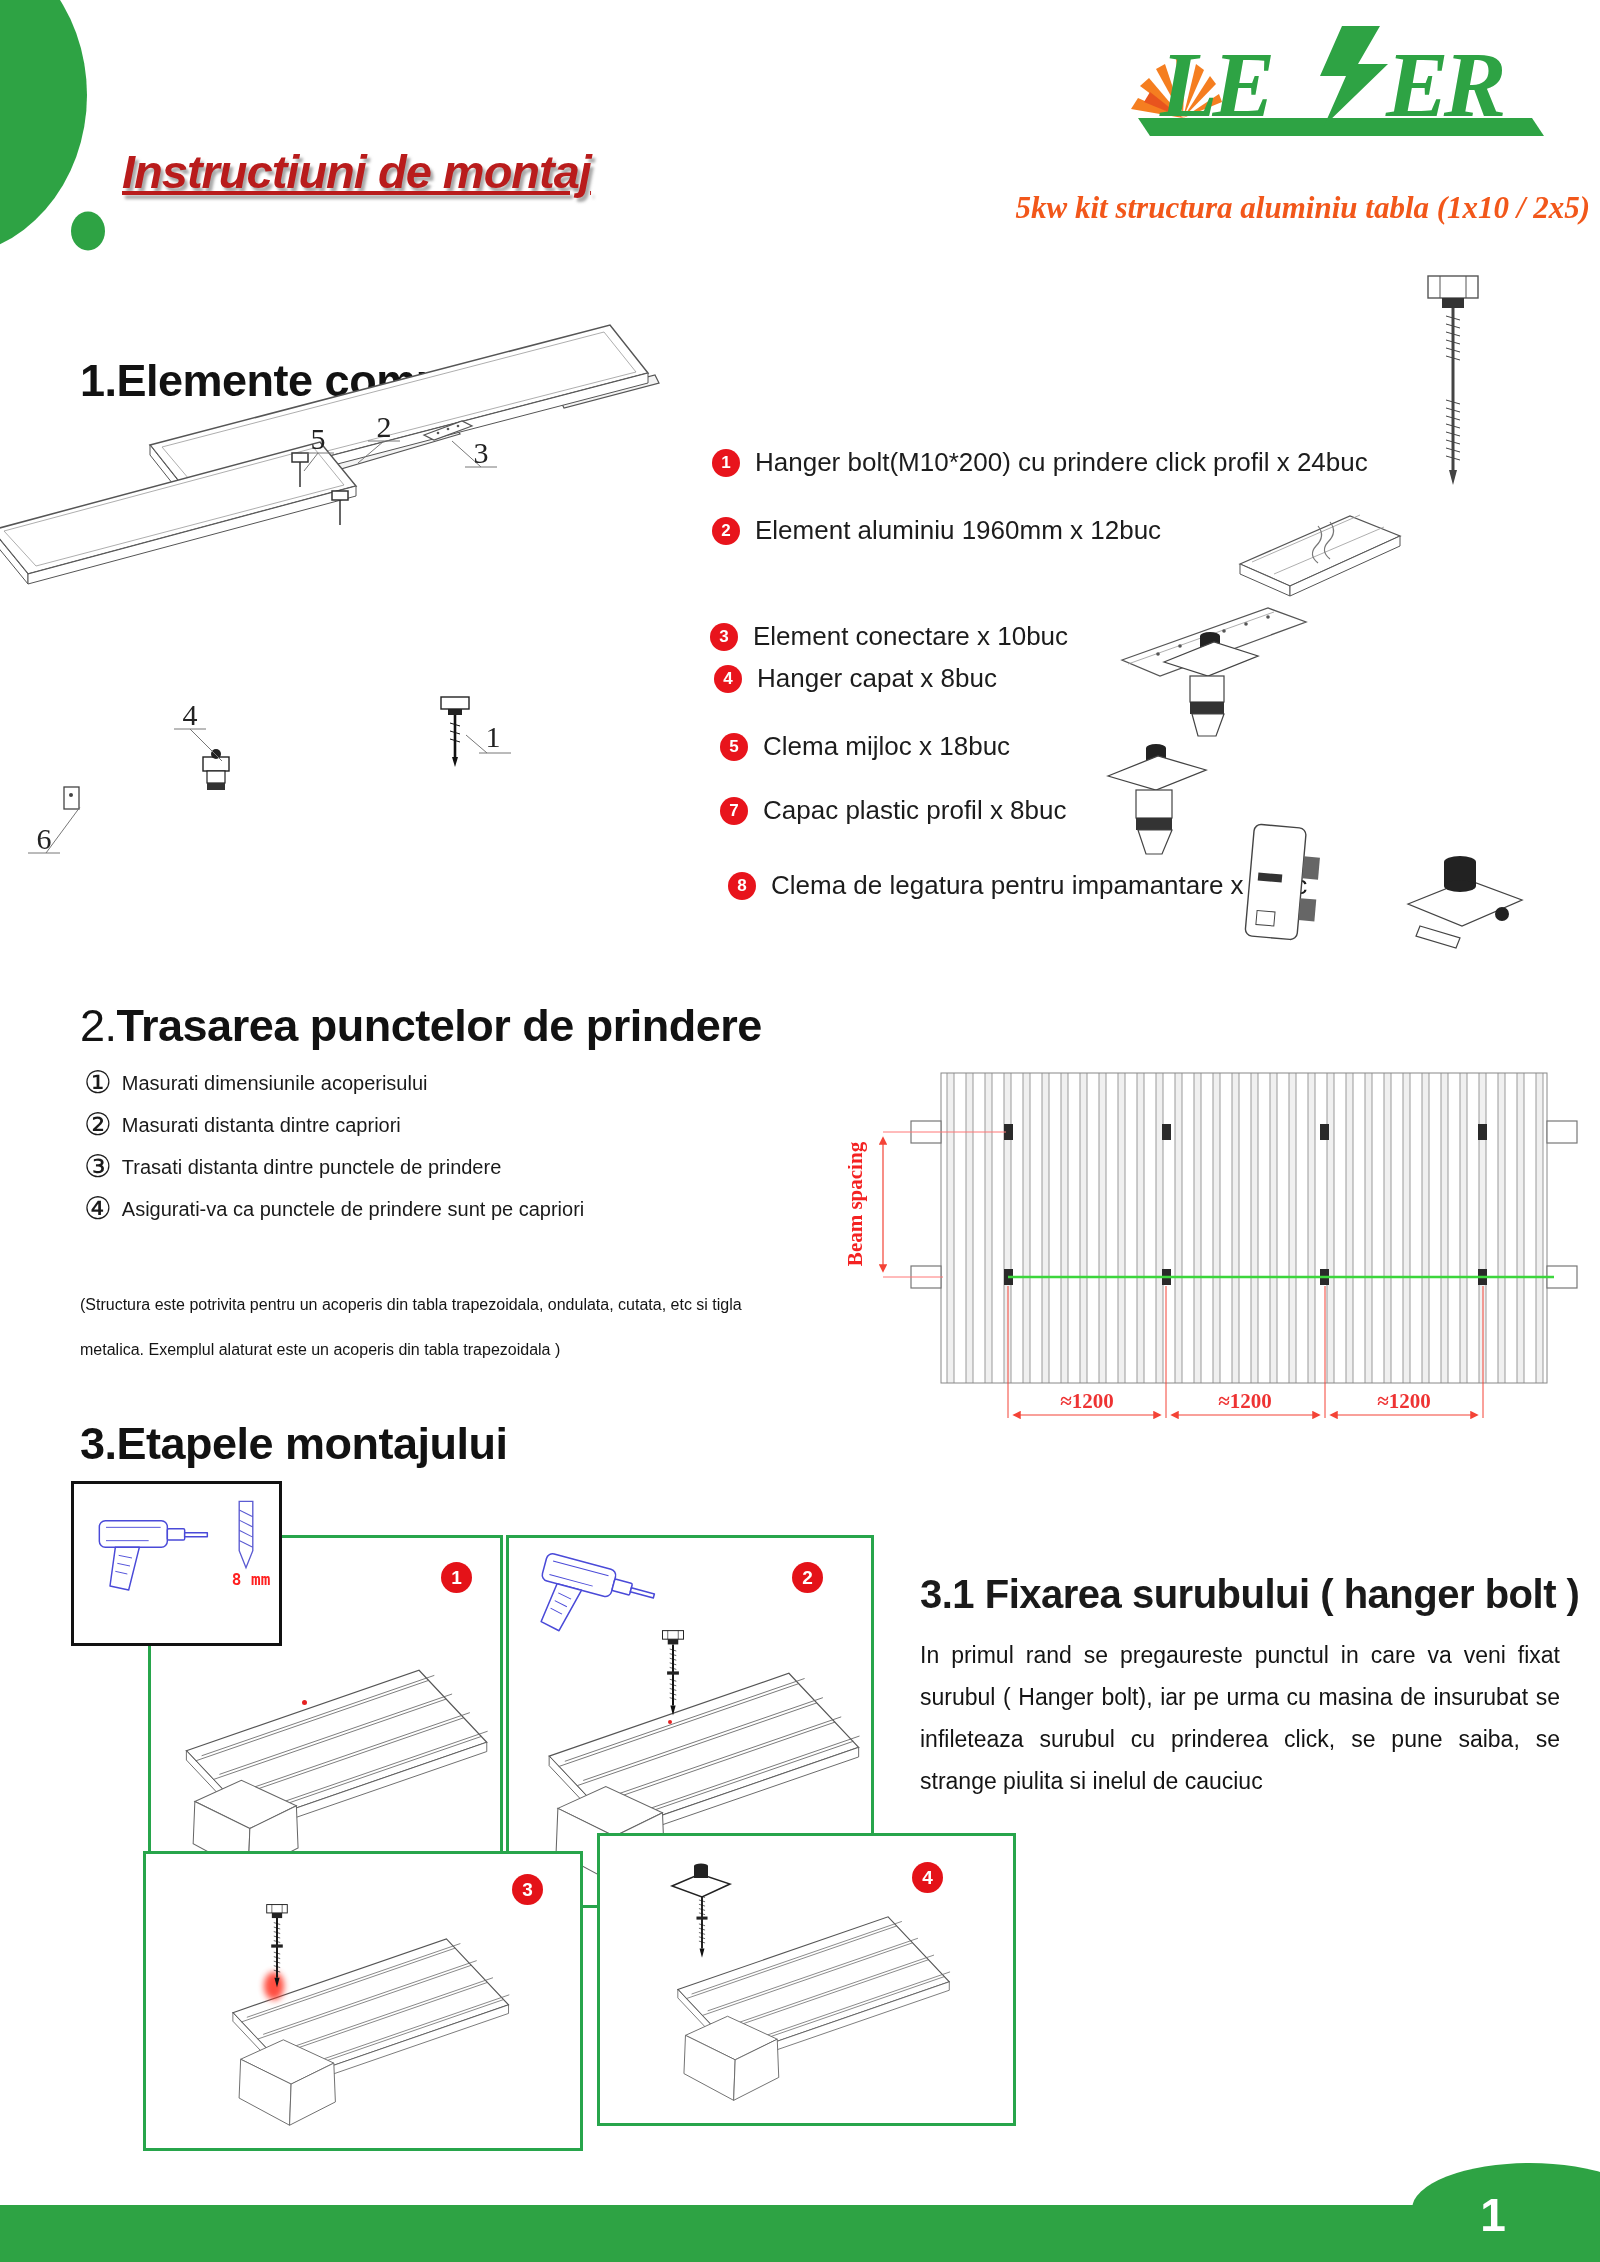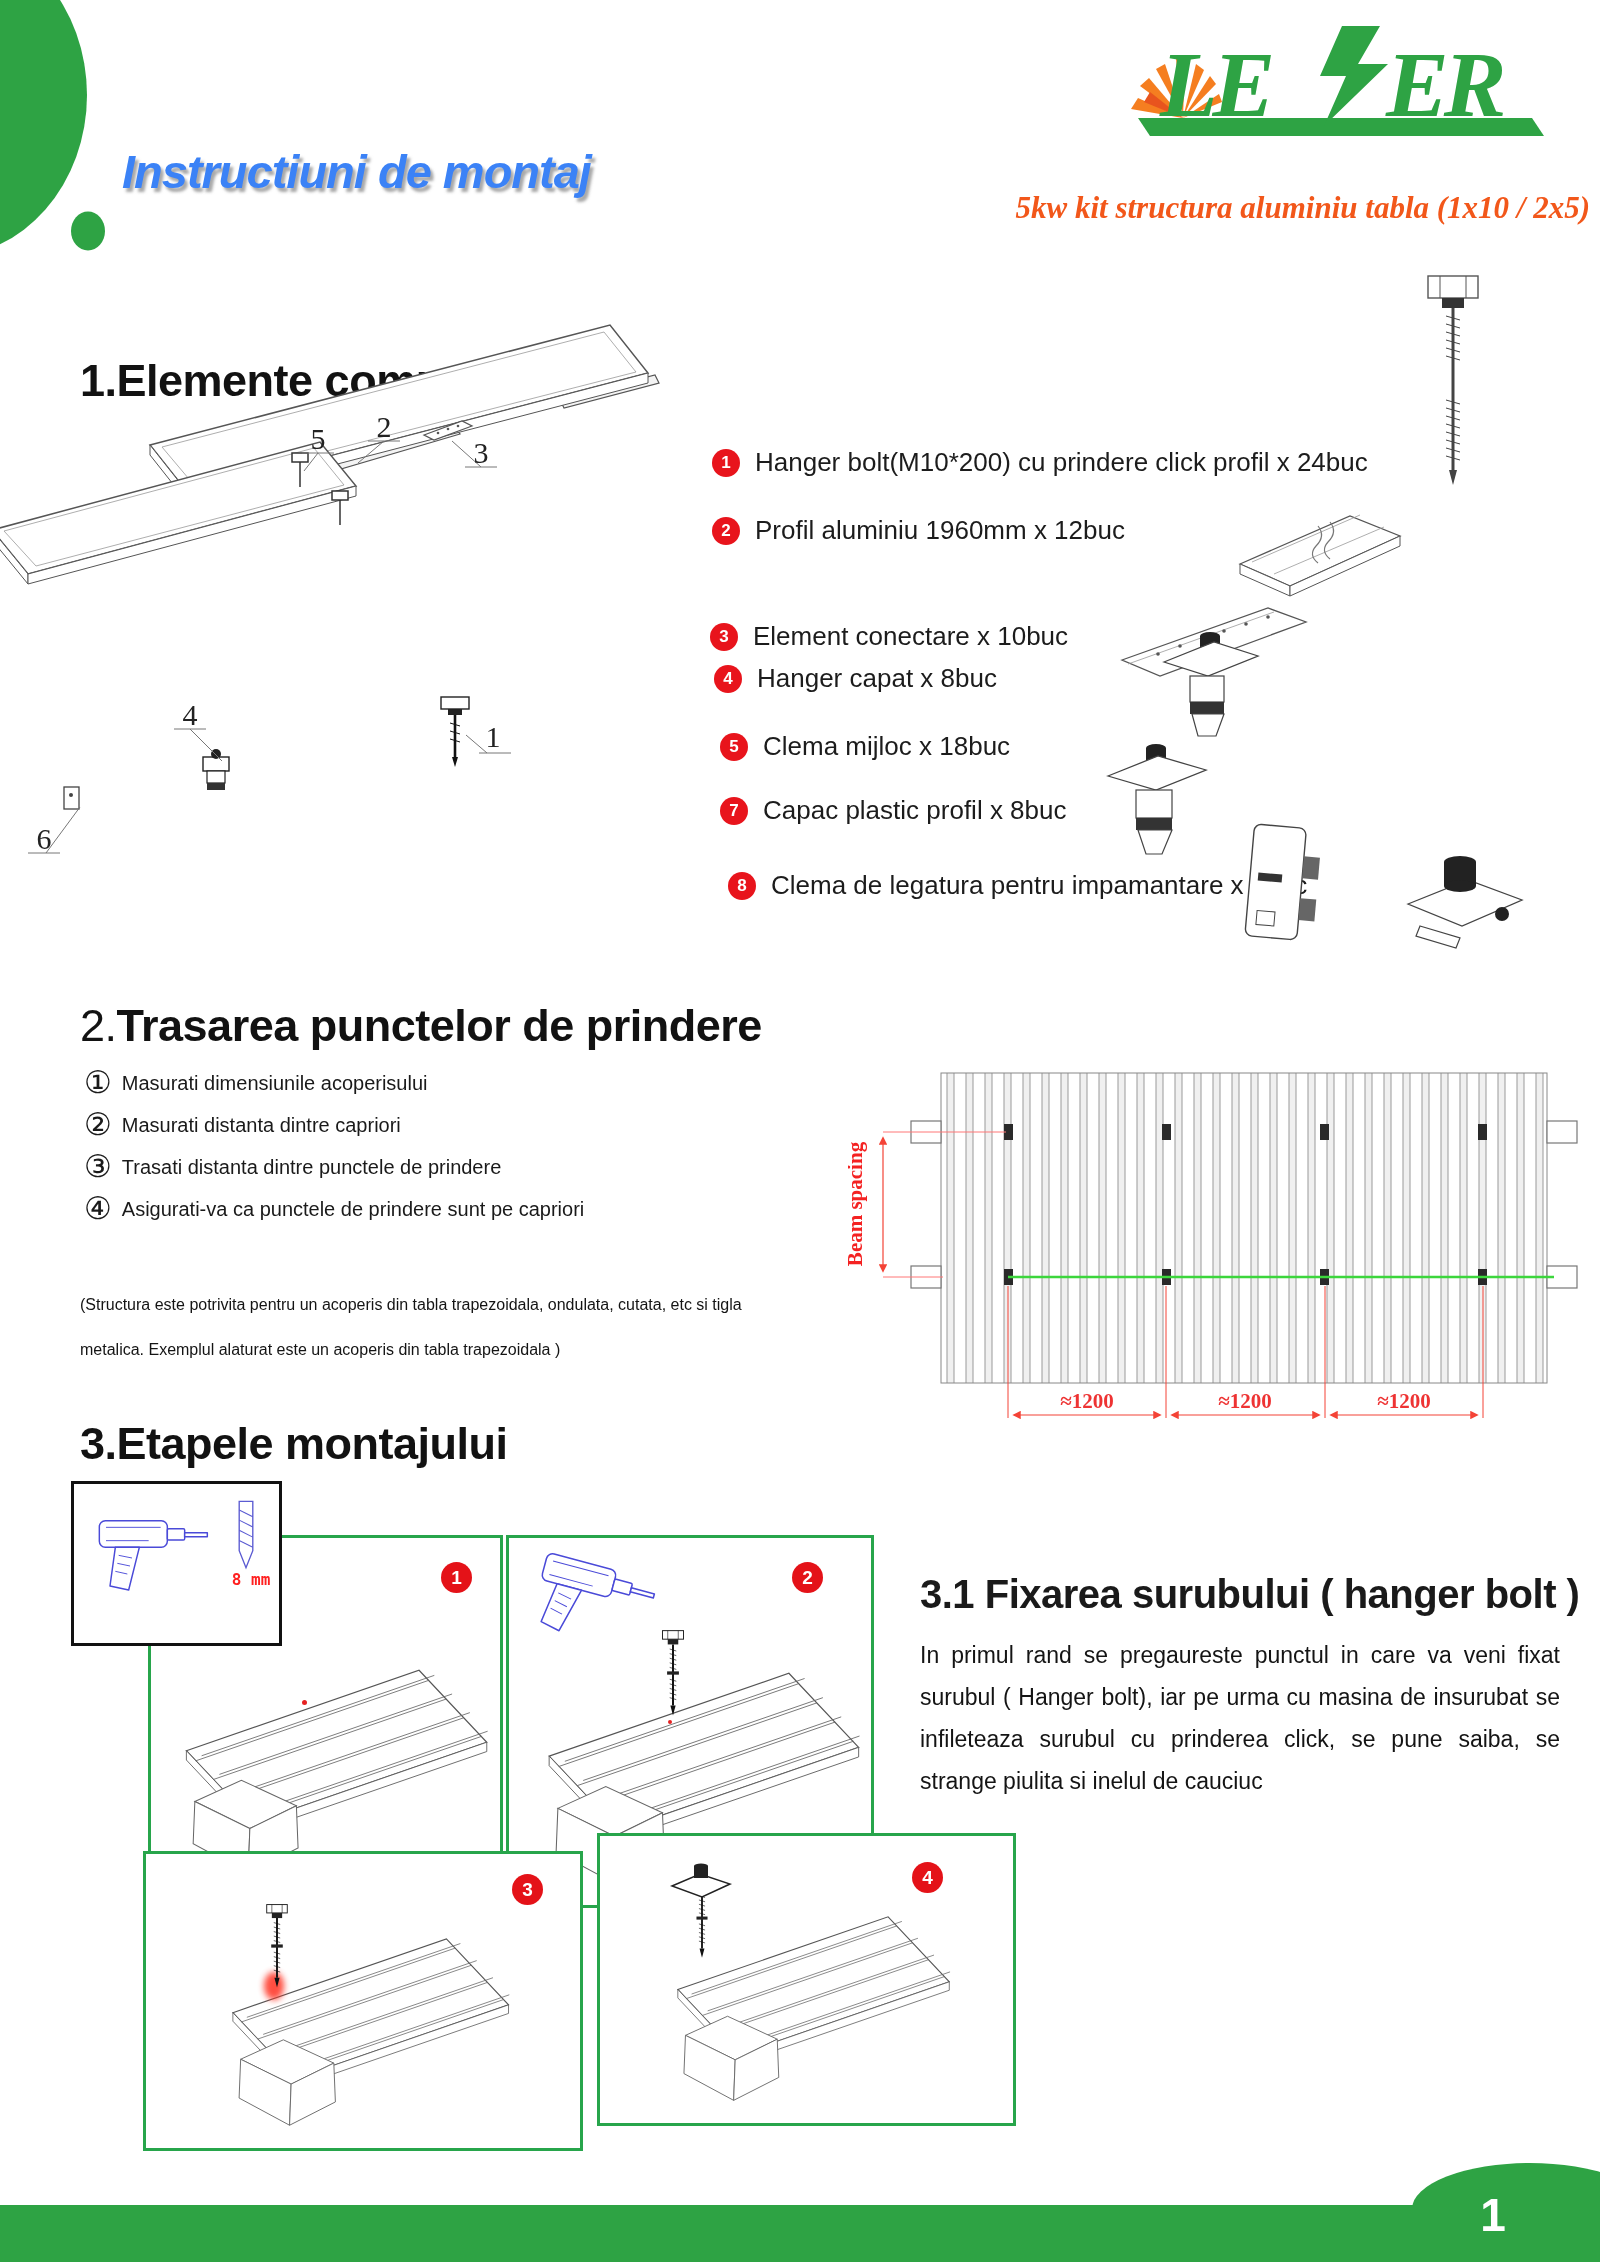--- a/index.html
+++ b/index.html
@@ -1,21 +1,21 @@
 <!DOCTYPE html>
 <html><head>
 <meta charset="utf-8">
 <style>
   html,body{margin:0;padding:0;background:#9a9a9a;}
   .page{position:relative;width:1600px;height:2262px;background:#ffffff;overflow:hidden;
         font-family:"Liberation Sans",sans-serif;color:#1a1a1a;margin:0 auto;}
   .abs{position:absolute;}
   
   .main-title{position:absolute;left:122px;top:144px;font-size:47px;font-weight:700;font-style:italic;
-              color:#3b82f6;letter-spacing:-1px;text-shadow:3px 4px 3px rgba(110,110,110,.6);white-space:nowrap;}
+              color:#b91c1c;letter-spacing:-1px;text-shadow:3px 4px 3px rgba(110,110,110,.6);white-space:nowrap;text-decoration:underline;}
   .subtitle{position:absolute;left:890px;top:190px;width:700px;text-align:right;
             font-family:"Liberation Serif",serif;font-style:italic;font-weight:700;
             font-size:31px;color:#f2571a;white-space:nowrap;}
   
   .h-sec{position:absolute;font-size:45px;font-weight:700;color:#121212;letter-spacing:-.5px;white-space:nowrap;}
   .h-sec .light{font-weight:400;}
   
   .citem{position:absolute;display:flex;align-items:center;gap:15px;white-space:nowrap;}
   .cnum{flex:0 0 auto;width:28px;height:28px;border-radius:50%;background:#e8141c;color:#fff;
         font-size:17px;font-weight:700;display:flex;align-items:center;justify-content:center;}
@@ -232,21 +232,21 @@
       <text x="44" y="554">6</text>
     </g>
   </svg>
 
   <div class="citem" style="left:712px;top:447px">
     <span class="cnum">1</span>
     <span class="clabel">Hanger bolt(M10*200) cu prindere click profil x 24buc</span>
   </div>
   <div class="citem" style="left:712px;top:515px">
     <span class="cnum">2</span>
-    <span class="clabel">Profil aluminiu 1960mm x 12buc</span>
+    <span class="clabel">Element aluminiu 1960mm x 12buc</span>
   </div>
   <div class="citem" style="left:710px;top:621px">
     <span class="cnum">3</span>
     <span class="clabel">Element conectare x 10buc</span>
   </div>
   <div class="citem" style="left:714px;top:663px">
     <span class="cnum">4</span>
     <span class="clabel">Hanger capat x 8buc</span>
   </div>
   <div class="citem" style="left:720px;top:731px">

